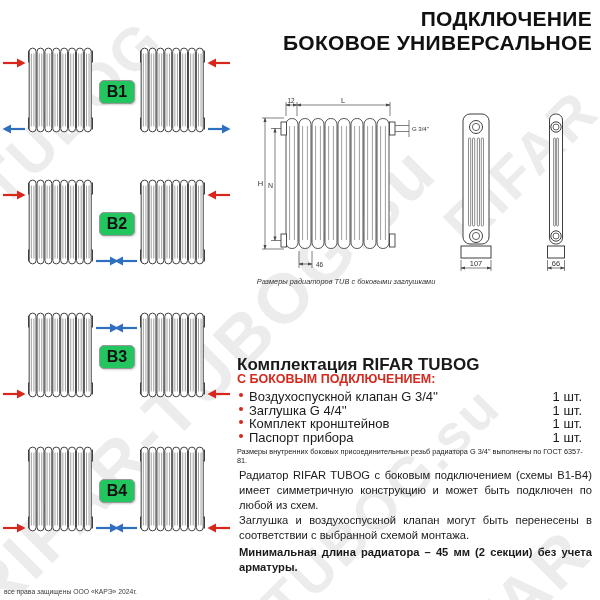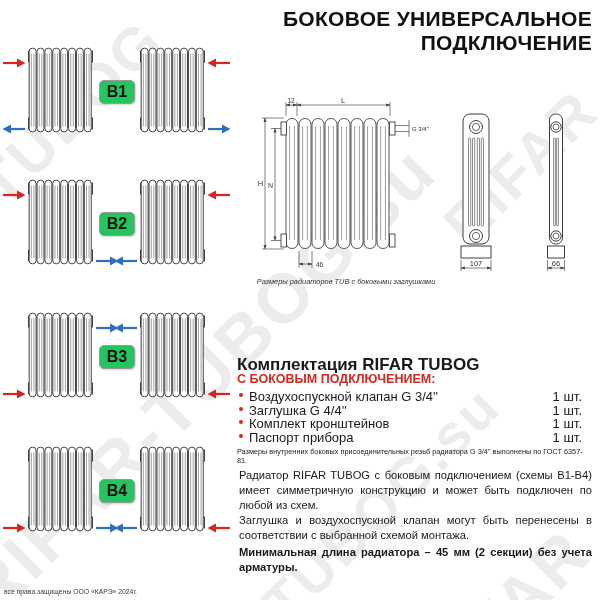--- a/index.html
+++ b/index.html
@@ -97,22 +97,22 @@
         <line x1="51.400000000000006" x2="51.400000000000006" y1="8" y2="82" stroke="#3f3f3f" stroke-width="0.5"></line>
         <line x1="54" x2="54" y1="8" y2="82" stroke="#3f3f3f" stroke-width="0.5"></line>
         <rect x="57.2" y="2.5" width="7" height="85" rx="3.4" fill="#fff" stroke="#3f3f3f" stroke-width="1"></rect>
         <line x1="59.400000000000006" x2="59.400000000000006" y1="8" y2="82" stroke="#3f3f3f" stroke-width="0.5"></line>
         <line x1="62" x2="62" y1="8" y2="82" stroke="#3f3f3f" stroke-width="0.5"></line>
       </g>
   </symbol>
 </svg>
 
 <div class="page-title">
+  <div>ПОДКЛЮЧЕНИЕ</div>
   <div>БОКОВОЕ УНИВЕРСАЛЬНОЕ</div>
-  <div>ПОДКЛЮЧЕНИЕ</div>
 </div>
 
 <div id="schemes">
     <div class="scheme-row" style="top: 45px;">
       <svg class="rad rad-left" width="65" height="90" viewBox="0 0 66 90">
         <use href="#radiator-front"></use>
       </svg>
       <div class="scheme-label">B1</div>
       <svg class="rad rad-right" width="65" height="90" viewBox="0 0 66 90">
         <use href="#radiator-front"></use>

